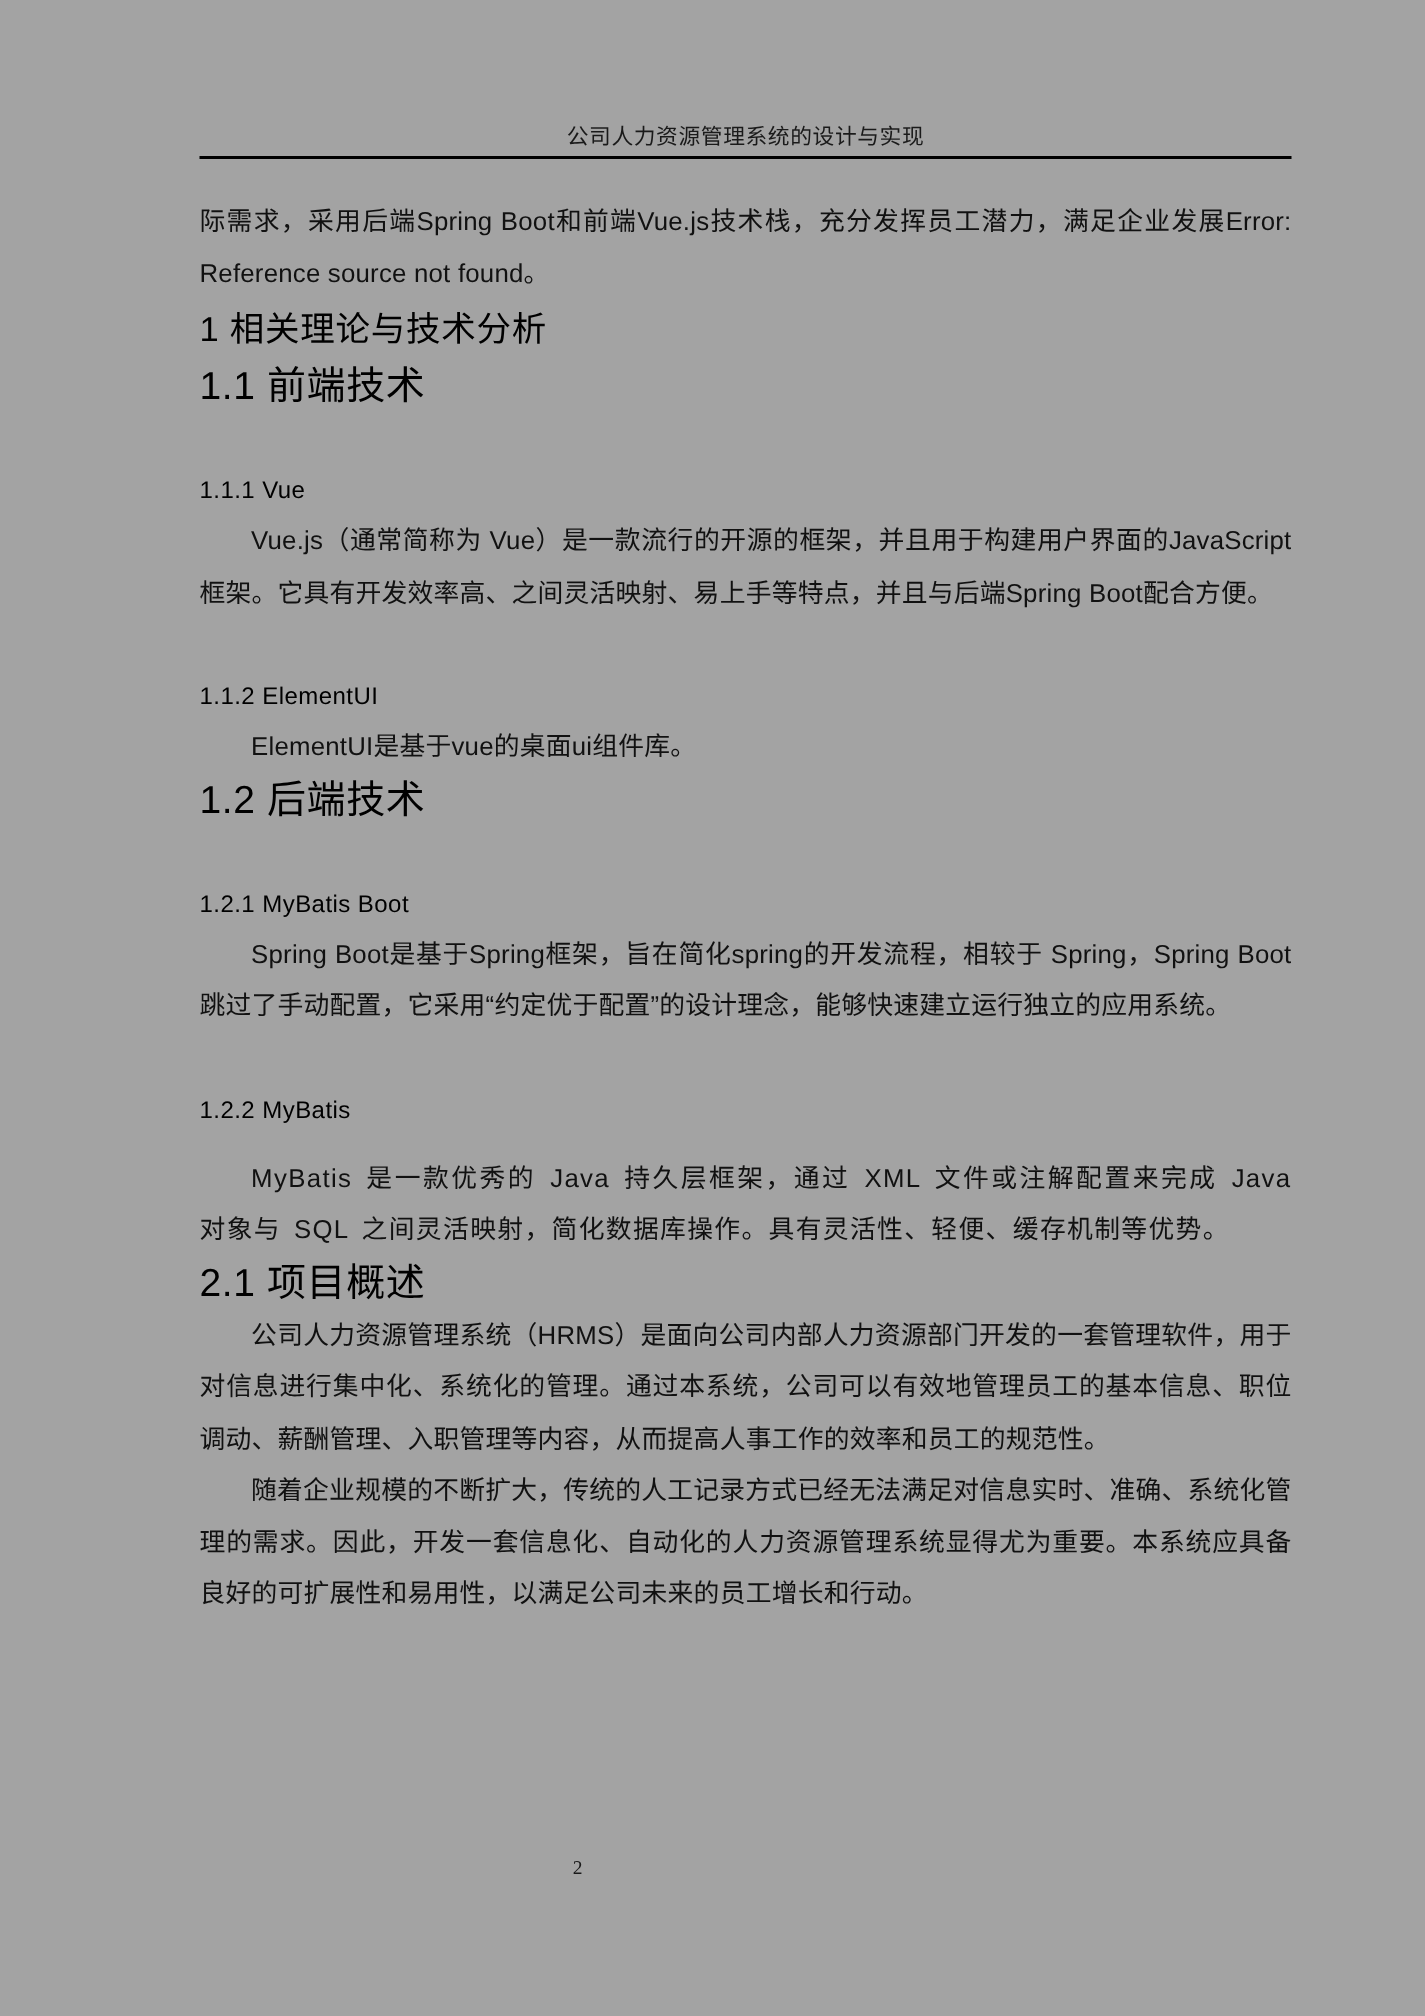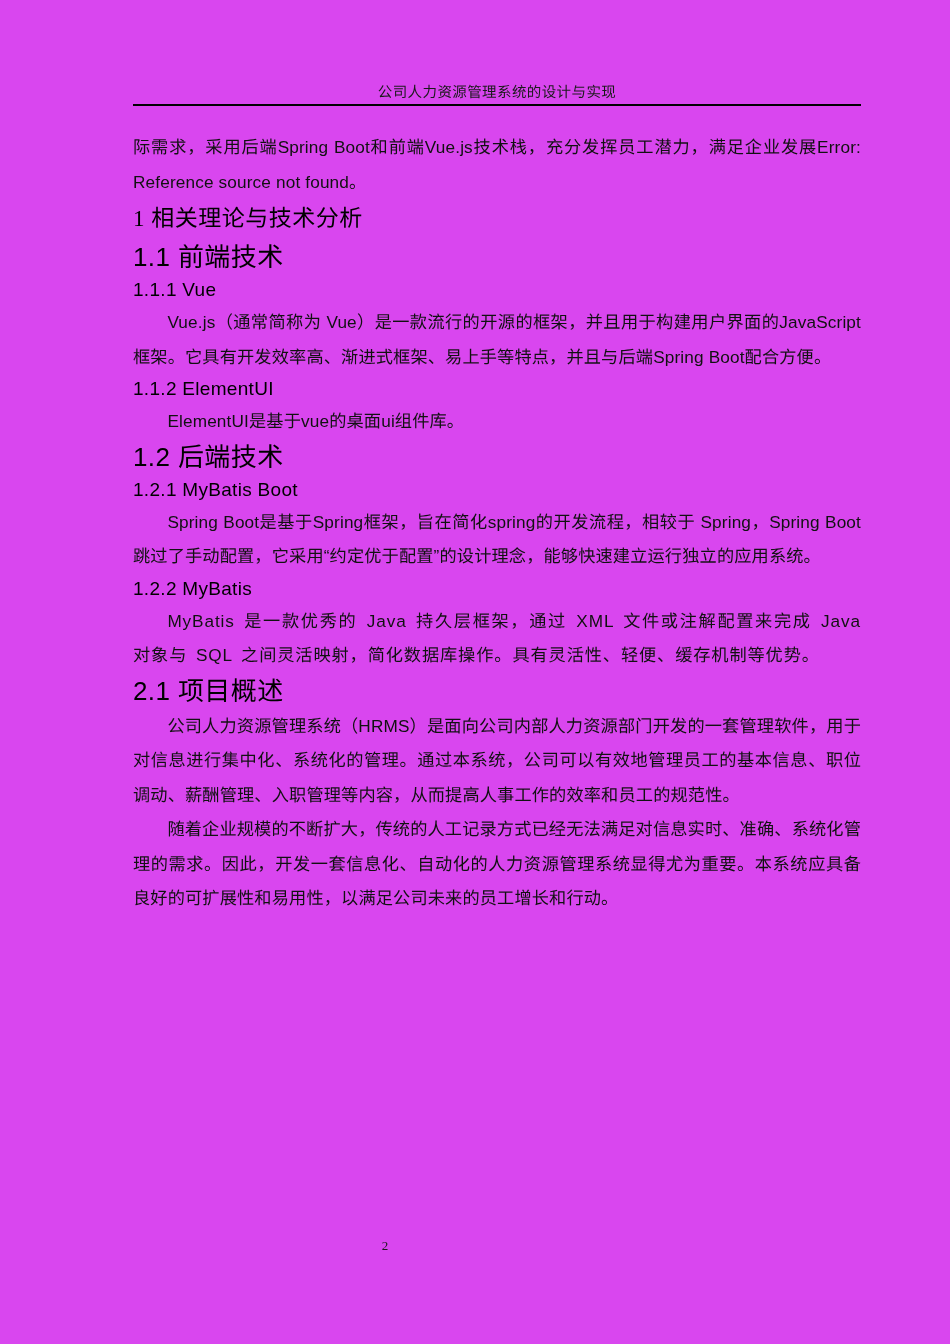--- a/index.html
+++ b/index.html
@@ -11,21 +11,21 @@
 
   body {
     font-family: "Liberation Serif", "DejaVu Serif", serif;
     color: #000000;
   }
 
   .page {
     position: relative;
     width: 950px;
     height: 1344px;
-    background: #d946ef;
+    background: #a3a3a3;
     margin: 0 auto;
     overflow: hidden;
     box-sizing: border-box;
   }
 
   
   .header-block {
     position: absolute;
     left: 133px;
     top: 82px;
@@ -69,47 +69,48 @@
     letter-spacing: 0.15px;
   }
 
   p.indent {
     text-indent: 2em;
   }
 
   p.loose {
     word-spacing: 3px;
     letter-spacing: 0.9px;
+    margin-top: 12px;
   }
 
   
   h1.h-lvl1, h2.h-lvl2, h3.h-lvl3 {
     margin: 0;
     font-family: "Liberation Sans", "DejaVu Sans", sans-serif;
     font-weight: normal;
     color: #000000;
   }
 
   h1.h-lvl1 {
     font-size: 23px;
     line-height: 40px;
     letter-spacing: 0.5px;
-    font-family: Liberation Serif, serif;
   }
 
   h2.h-lvl2 {
     font-size: 26px;
     line-height: 36px;
     letter-spacing: 0.4px;
   }
 
   h3.h-lvl3 {
-    font-size: 19px;
+    font-size: 16px;
     line-height: 30px;
     letter-spacing: 0.3px;
+    margin-top: 38px;
   }
 
   .sp-before-h1 { margin-top: 26px; }
   .sp-before-h2 { margin-top: 4px; }
   .sp-before-h3 { margin-top: 2px; }
   .sp-after-para { margin-bottom: 0px; }
 
   
   .footer-block {
     position: absolute;
@@ -141,21 +142,21 @@
   <div class="content">
 
     <p class="body-text sp-after-para">际需求，采用后端Spring Boot和前端Vue.js技术栈，充分发挥员工潜力，满足企业发展Error: Reference source not found。</p>
 
     <h1 class="h-lvl1 sp-before-h1">1  相关理论与技术分析</h1>
 
     <h2 class="h-lvl2 sp-before-h2">1.1  前端技术</h2>
 
     <h3 class="h-lvl3 sp-before-h3">1.1.1 Vue</h3>
 
-    <p class="body-text indent">Vue.js（通常简称为 Vue）是一款流行的开源的框架，并且用于构建用户界面的JavaScript 框架。它具有开发效率高、渐进式框架、易上手等特点，并且与后端Spring Boot配合方便。</p>
+    <p class="body-text indent">Vue.js（通常简称为 Vue）是一款流行的开源的框架，并且用于构建用户界面的JavaScript 框架。它具有开发效率高、之间灵活映射、易上手等特点，并且与后端Spring Boot配合方便。</p>
 
     <h3 class="h-lvl3 sp-before-h3">1.1.2 ElementUI</h3>
 
     <p class="body-text indent">ElementUI是基于vue的桌面ui组件库。</p>
 
     <h2 class="h-lvl2 sp-before-h2">1.2  后端技术</h2>
 
     <h3 class="h-lvl3 sp-before-h3">1.2.1 MyBatis Boot</h3>
 
     <p class="body-text indent">Spring Boot是基于Spring框架，旨在简化spring的开发流程，相较于 Spring，Spring Boot跳过了手动配置，它采用“约定优于配置”的设计理念，能够快速建立运行独立的应用系统。</p>

